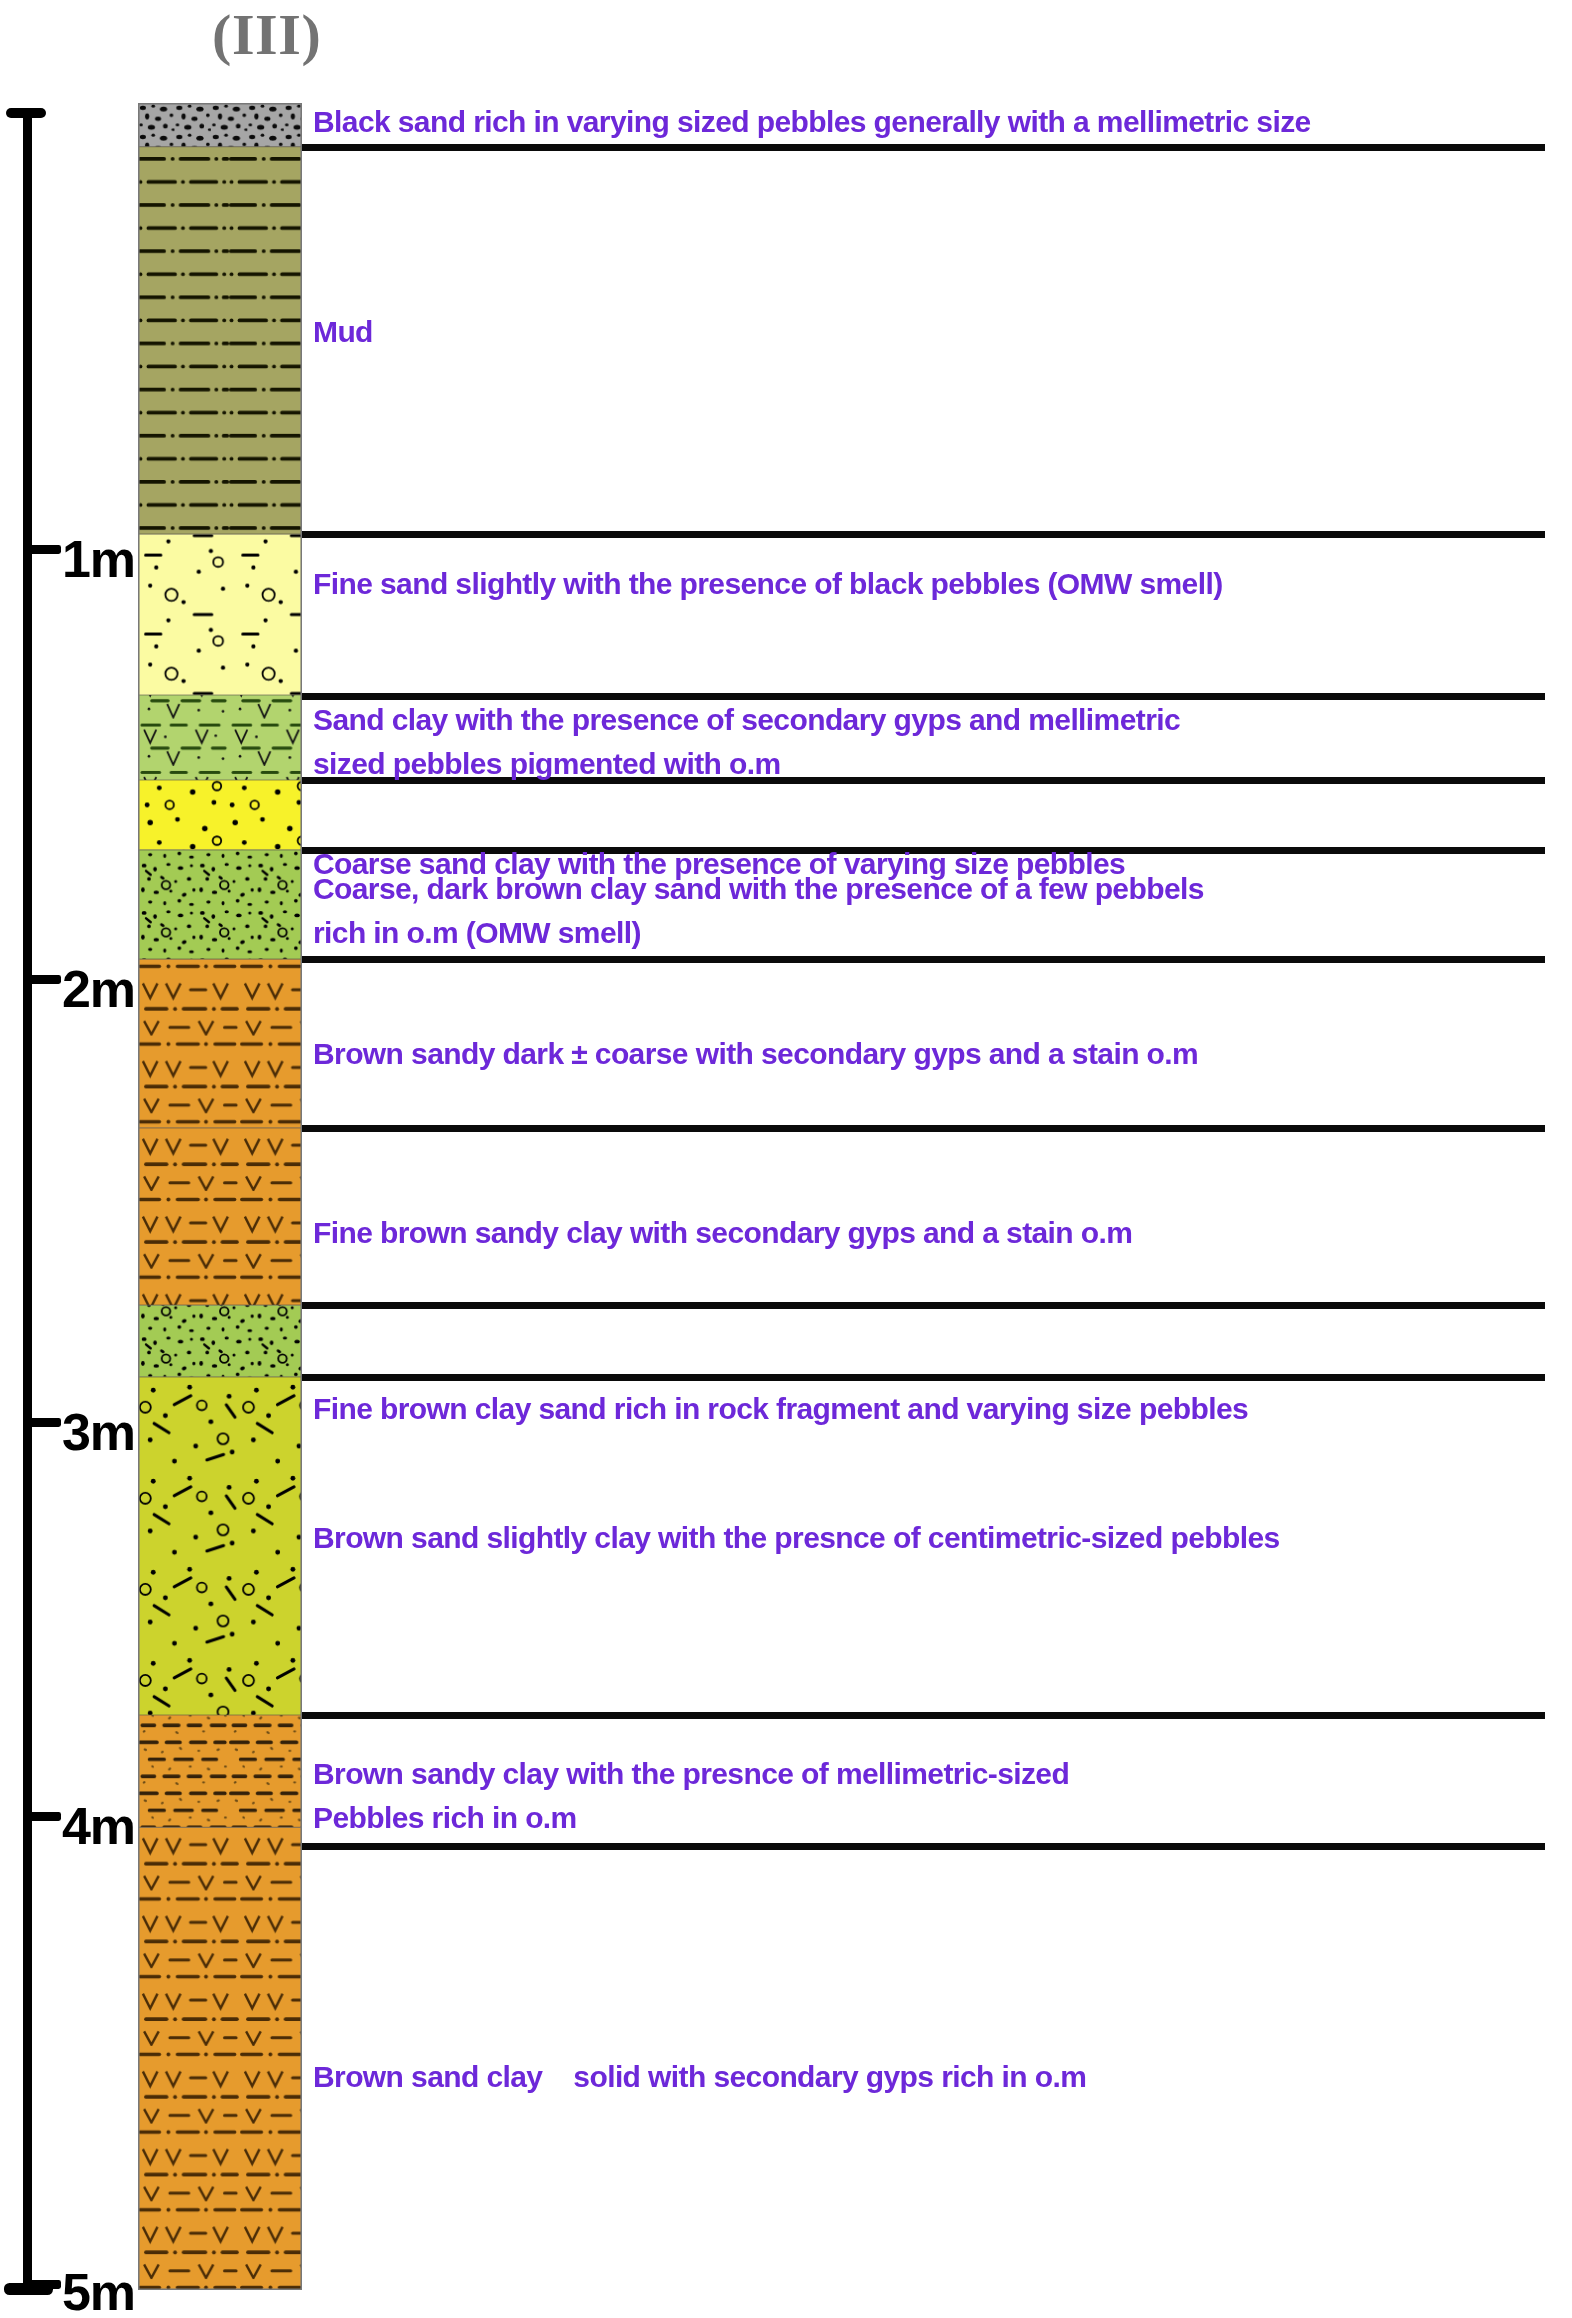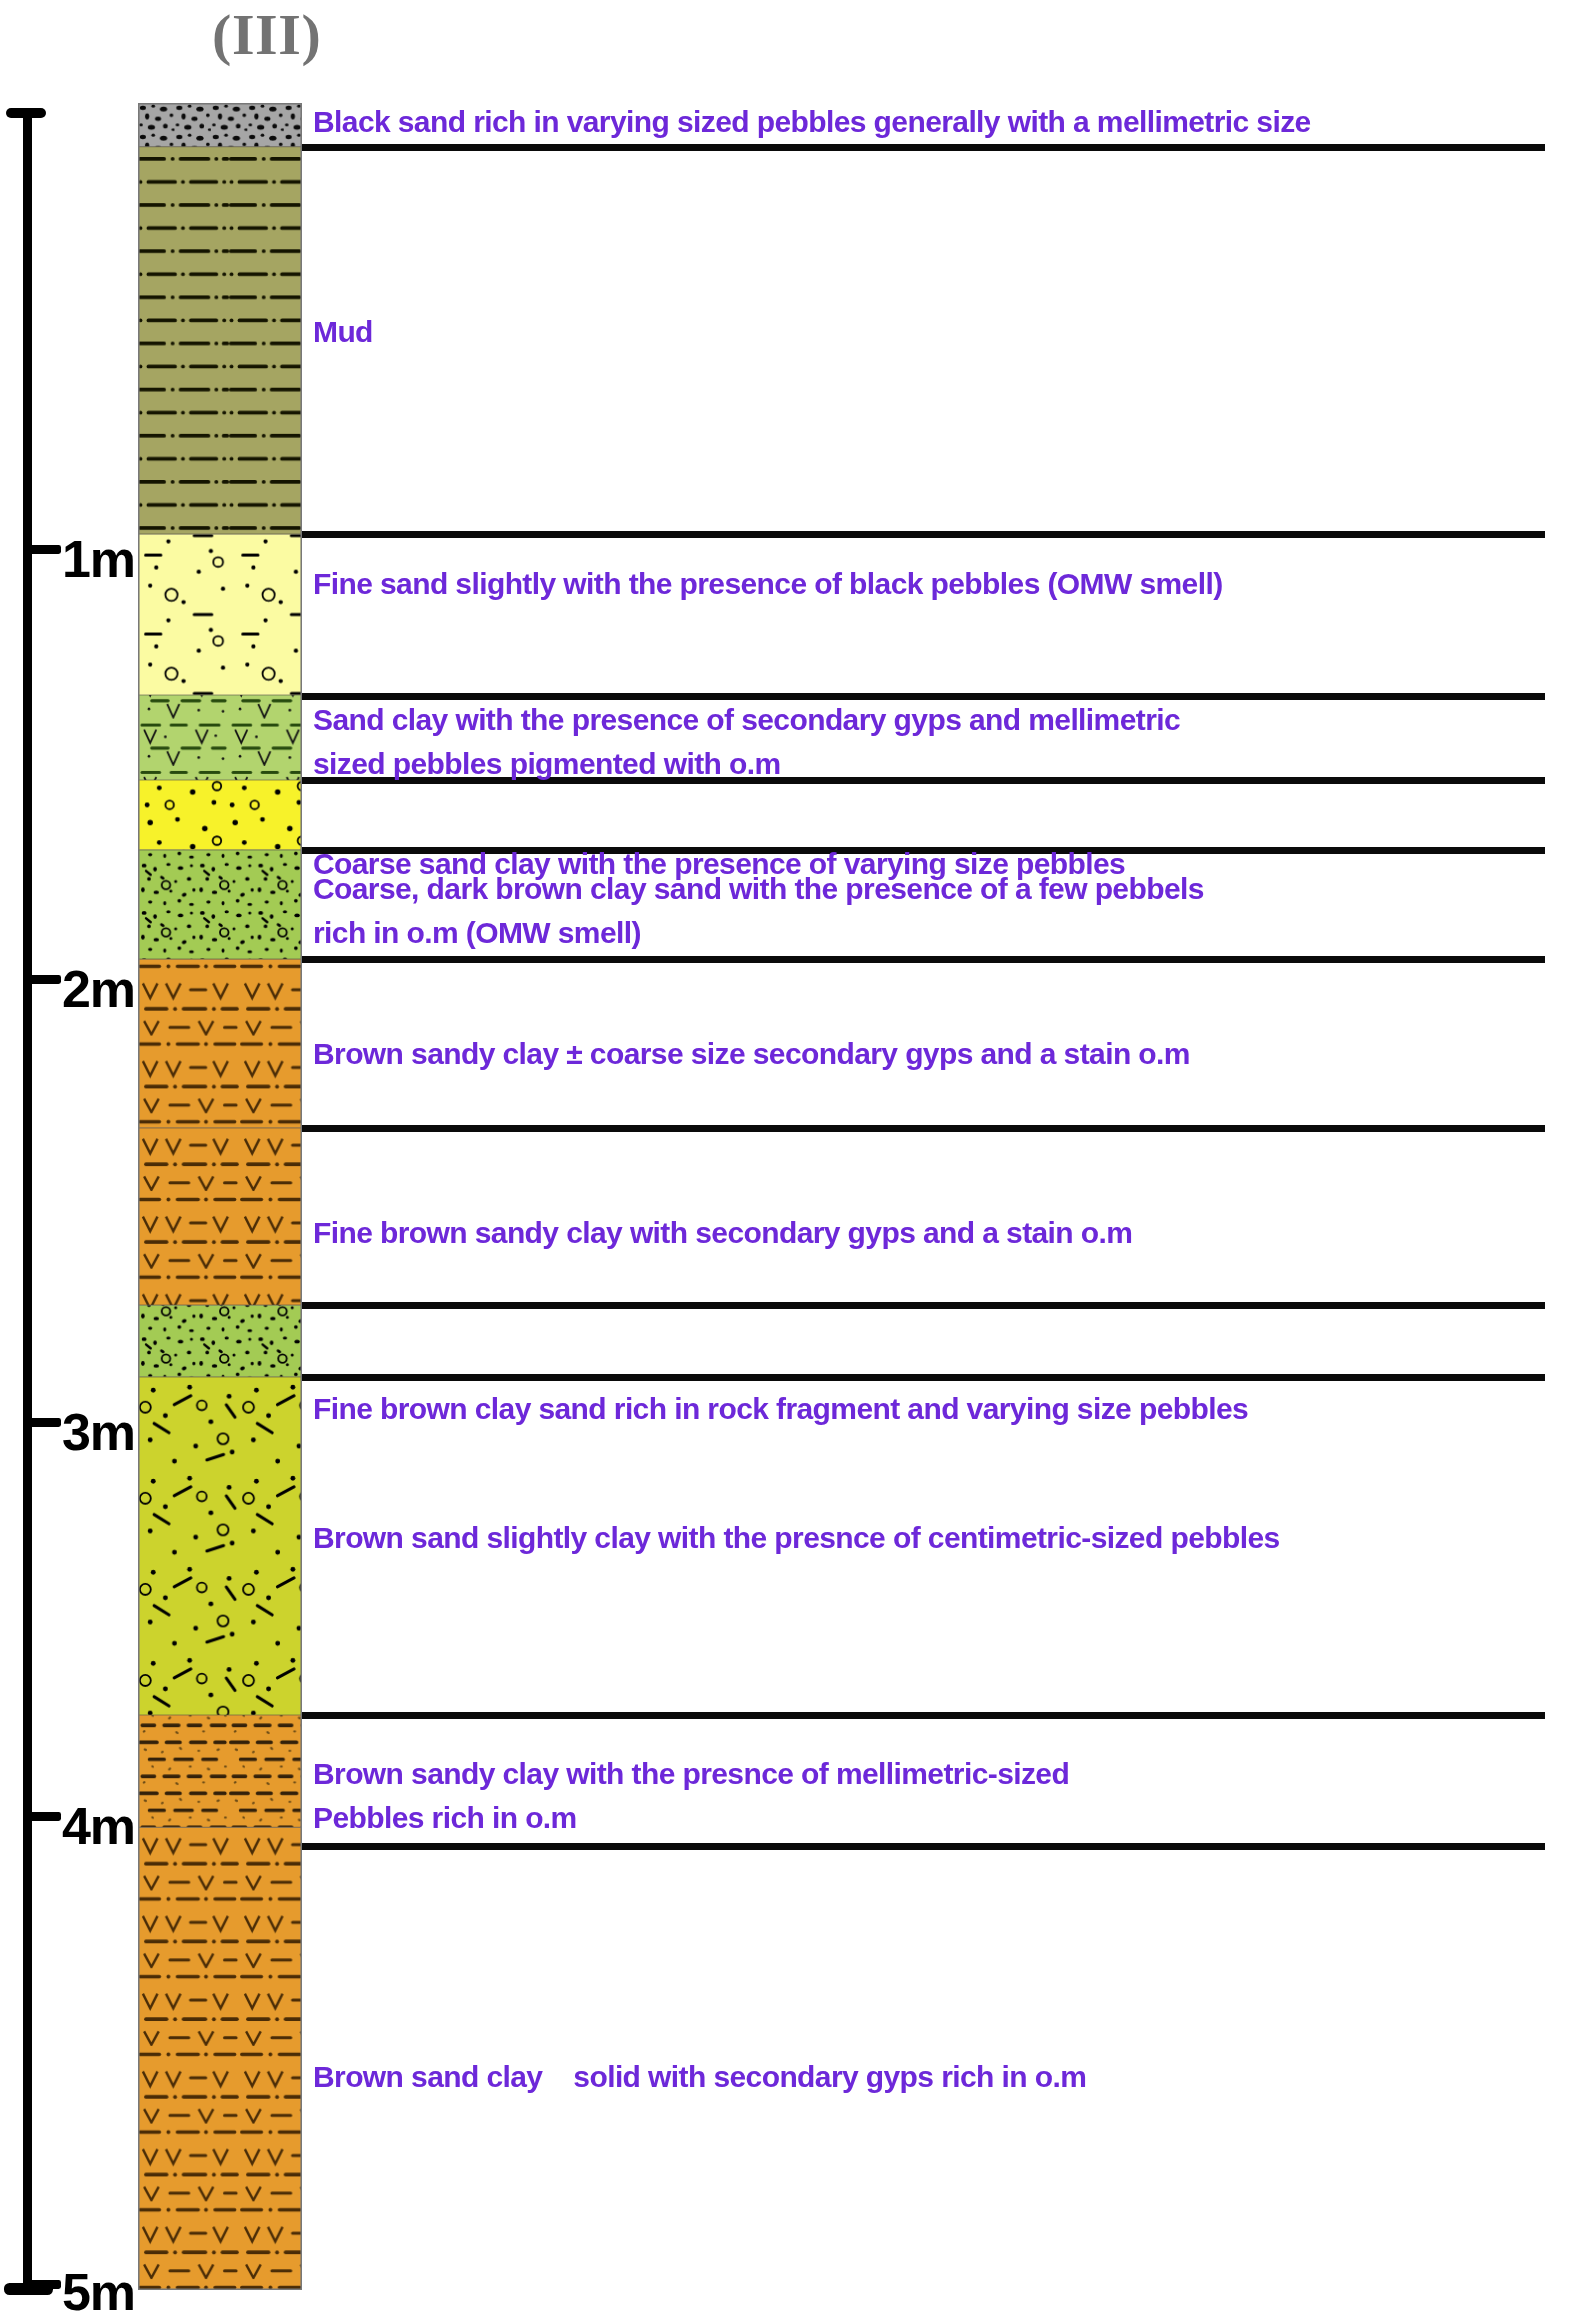--- a/index.html
+++ b/index.html
@@ -297,20 +297,20 @@
 <div class="sep" style="top:1843px"></div>
 
 <div class="layer-label" style="top:100px">Black sand rich in varying sized pebbles generally with a mellimetric size</div>
 <div class="layer-label" style="top:310px">Mud</div>
 <div class="layer-label" style="top:562px">Fine sand slightly with the presence of black pebbles (OMW smell)</div>
 <div class="layer-label" style="top:698px">Sand clay with the presence of secondary gyps and mellimetric
 sized pebbles pigmented with o.m</div>
 <div class="layer-label" style="top:842px">Coarse sand clay with the presence of varying size pebbles</div>
 <div class="layer-label" style="top:867px">Coarse, dark brown clay sand with the presence of a few pebbels
 rich in o.m (OMW smell)</div>
-<div class="layer-label" style="top:1032px">Brown sandy clay ± coarse size secondary gyps and a stain o.m</div>
+<div class="layer-label" style="top:1032px">Brown sandy dark ± coarse with secondary gyps and a stain o.m</div>
 <div class="layer-label" style="top:1211px">Fine brown sandy clay with secondary gyps and a stain o.m</div>
 <div class="layer-label" style="top:1387px">Fine brown clay sand rich in rock fragment and varying size pebbles</div>
 <div class="layer-label" style="top:1516px">Brown sand slightly clay with the presnce of centimetric-sized pebbles</div>
 <div class="layer-label" style="top:1752px">Brown sandy clay with the presnce of mellimetric-sized
 Pebbles rich in o.m</div>
 <div class="layer-label" style="top:2055px">Brown sand clay    solid with secondary gyps rich in o.m</div>
 
 
 </body></html>

